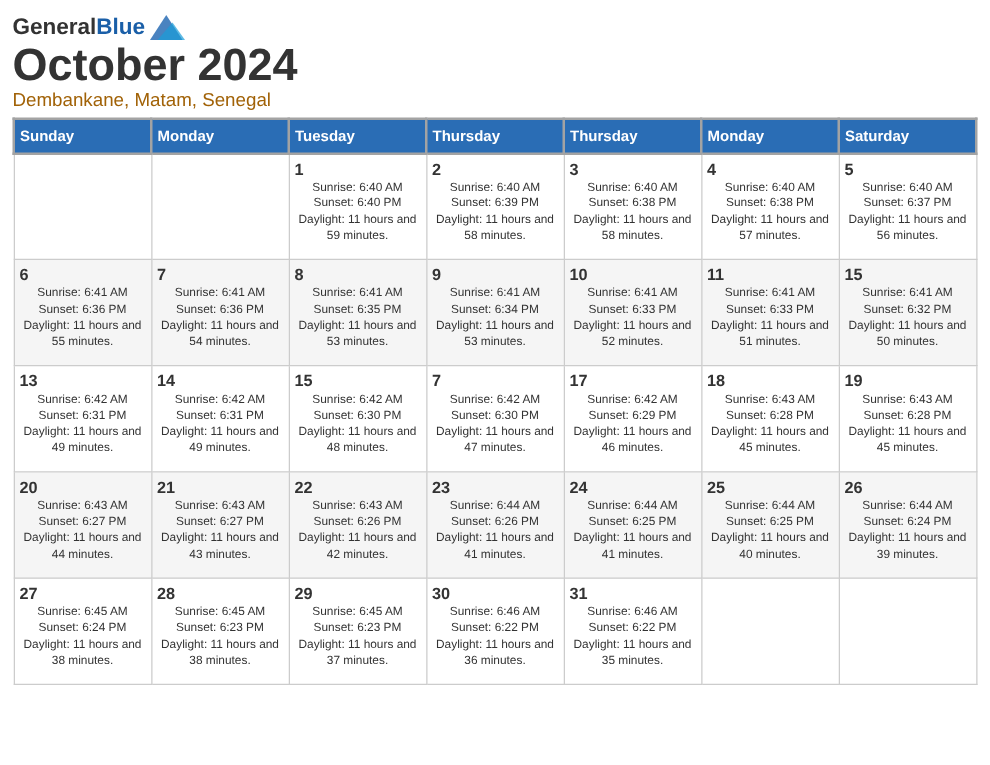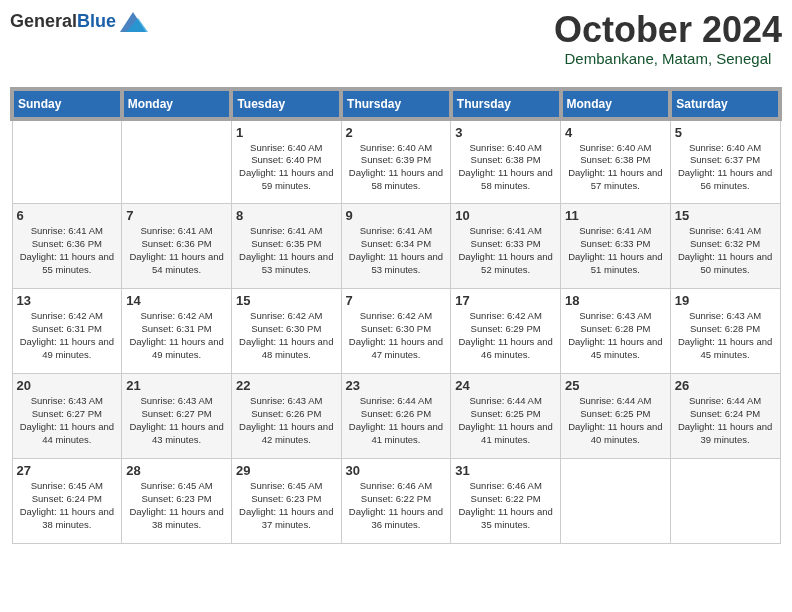--- a/index.html
+++ b/index.html
@@ -7,21 +7,22 @@
       font-family: Arial, sans-serif;
       background: #fff;
       width: 792px;
       min-height: 612px;
       padding: 10px;
     }
     .header {
       display: flex;
       justify-content: space-between;
       align-items: flex-start;
-      margin-bottom: 20px;
+      margin-bottom: 5px;
+      flex-direction: column;
     }
     .logo {
       display: flex;
       align-items: center;
       gap: 0px;
     }
     .logo-text-general {
       font-size: 18px;
       font-weight: bold;
       color: #333;
@@ -31,45 +32,45 @@
       font-weight: bold;
       color: #1a5fa8;
     }
     .logo-icon {
       width: 28px;
       height: 22px;
       position: relative;
       margin-left: 2px;
     }
     .title-area {
-      text-align: center;
+      text-align: left;
     }
     .month-title {
       font-size: 36px;
       font-weight: bold;
       color: #333;
       line-height: 1.1;
     }
     .location {
       font-size: 15px;
-      color: #14532d;
+      color: #a16207;
     }
     table {
       width: 100%;
       border-collapse: collapse;
       table-layout: fixed;
     }
     thead tr th {
       background-color: #2a6db5;
       color: #fff;
       font-size: 12px;
       font-weight: bold;
       padding: 6px 4px;
       text-align: left;
-      border: 4px solid #a3a3a3;
+      border: 2px solid #a3a3a3;
     }
     tbody tr td {
       border: 1px solid #ccc;
       vertical-align: top;
       padding: 4px 4px 4px 4px;
       font-size: 10px;
       color: #222;
       height: 85px;
       background: #fff;
     }

